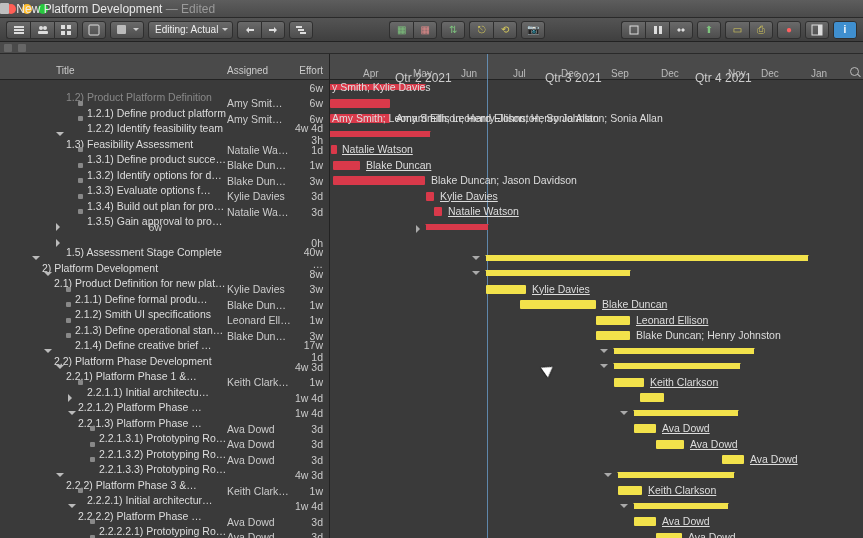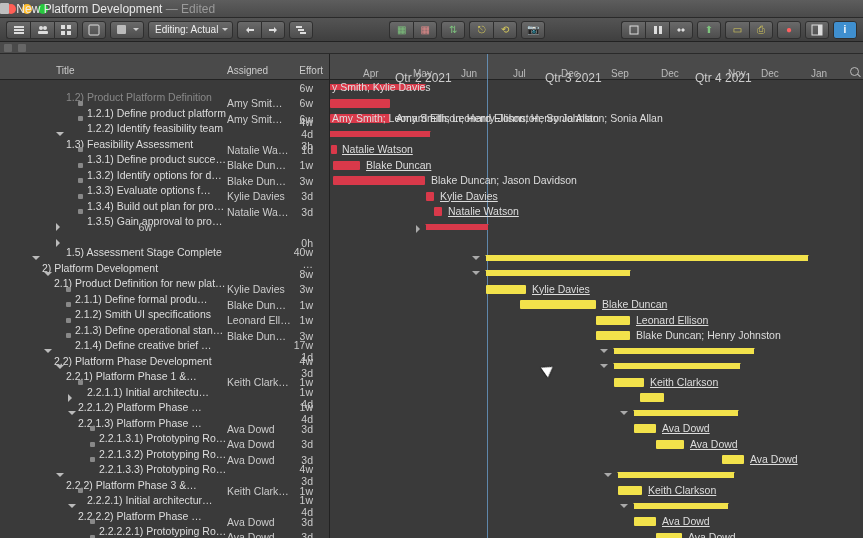--- a/index.html
+++ b/index.html
@@ -35,21 +35,21 @@
   .lhdr{ height:26px; background:#4a4a4a; border-bottom:1px solid #222; display:flex; align-items:flex-end; font-size:10px; color:#ccc; }
   .col-t{ flex:1; padding:0 0 3px 56px;} .col-a{ width:64px; padding-bottom:3px;} .col-e{ width:38px; text-align:right; padding:0 6px 3px 0;}
   .rows{ flex:1; overflow:hidden; }
   .row{ height:15.5px; display:flex; align-items:center; font-size:10.5px; color:#ddd; }
   .disc{ width:0; height:0; border:4px solid transparent; margin-right:2px; }
   .disc.open{ border-top-color:#bbb; transform:translateY(2px);} 
   .disc.closed{ border-left-color:#bbb; }
   .dot{ width:5px; height:5px; background:#888; border-radius:1px; margin-right:4px; }
   .cell-t{ flex:1; white-space:nowrap; overflow:hidden; text-overflow:ellipsis;margin-top:19px; }
   .cell-a{ width:64px; white-space:nowrap; overflow:hidden; text-overflow:ellipsis; color:#ccc; }
-  .cell-e{ width:38px; text-align:right; padding-right:16px; color:#ccc; }
+  .cell-e{ width:38px; text-align:right; padding-right:6px; color:#ccc; }
 
   
   .rhdr{ height:26px; background:#4a4a4a; border-bottom:1px solid #222; position:relative; }
   .rhdr .q{ position:absolute; top:17px; font-size:12px; color:#ccc; }
   .rhdr .m{ position:absolute; top:14px; font-size:10px; color:#bbb; }
   .rhdr .mag{ position:absolute; right:3px; top:13px; width:10px; height:10px; }
   .rhdr .mag::before{content:"";position:absolute;width:7px;height:7px;border:1px solid #bbb;border-radius:50%;}
   .rhdr .mag::after{content:"";position:absolute;width:4px;height:1px;background:#bbb;transform:rotate(45deg);top:8px;left:7px;}
 
   

